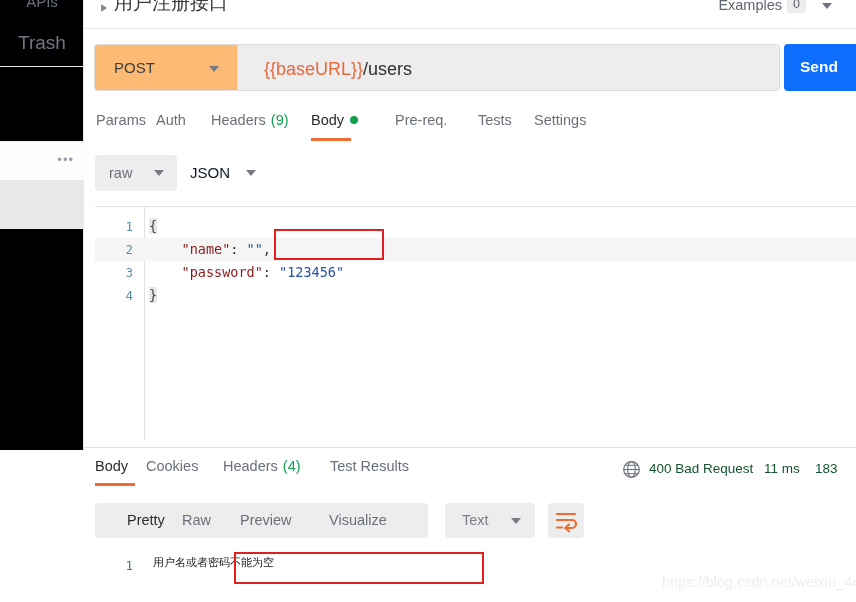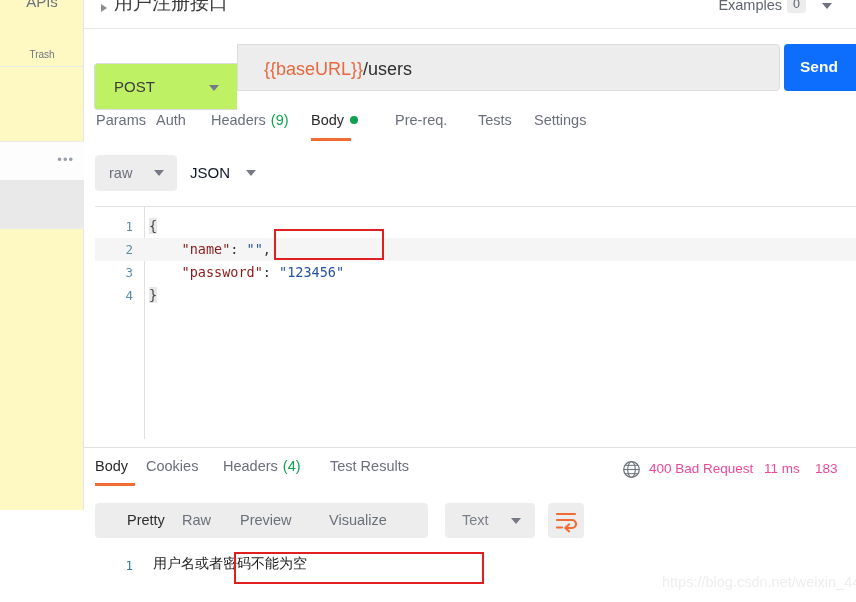--- a/index.html
+++ b/index.html
@@ -17,44 +17,44 @@
     width: 856px;
     height: 602px;
     background: #ffffff;
   }
 
   
   .sidebar {
     position: absolute;
     left: 0; top: 0;
     width: 84px;
-    height: 510px;
-    background: #fef9c3;
+    height: 450px;
+    background: #000000;
     border-right: 1px solid #e4e4e4;
   }
   .side-nav-item {
     text-align: center;
     color: #7b8191;
     font-size: 14.5px;
     line-height: 1;
   }
   .side-apis {
     position: absolute;
     left: 0; top: -6px;
     width: 84px;
     color: #6b7280;
     font-size: 15px;
     overflow: hidden;
     height: 14px;
   }
   .side-trash {
     position: absolute;
-    left: 0; top: 50px;
-    width: 84px;
-    font-size: 10px;
+    left: 0; top: 33px;
+    width: 84px;
+    font-size: 19px;
     color: #6f7582;
   }
   .side-div-1 {
     position: absolute;
     left: 0; top: 66px;
     width: 84px;
     height: 1px;
     background: #e8e8e8;
   }
   .side-div-2 {
@@ -163,25 +163,24 @@
   .url-row {
     position: absolute;
     left: 10px; top: 44px;
     height: 47px;
   }
   .method-box {
     position: absolute;
     left: 0; top: 0;
     width: 143px;
     height: 47px;
-    background: #bef264;
+    background: #fdba74;
     border: 1px solid #dcdcdc;
     border-right: none;
     border-radius: 4px 0 0 4px;
-    margin-top: 19px;
   }
   .method-label {
     position: absolute;
     left: 19px; top: 14px;
     font-size: 15px;
     color: #3d3d3d;
   }
   .method-caret {
     position: absolute;
     right: 18px; top: 21px;
@@ -386,21 +385,21 @@
   }
   .globe {
     position: absolute;
     left: 538px; top: 1px;
     width: 19px; height: 19px;
   }
   .status-text {
     position: absolute;
     top: 2px;
     font-size: 13.5px;
-    color: #ec4899;
+    color: #14532d;
     white-space: nowrap;
   }
 
   
   .pretty-bar {
     position: absolute;
     left: 11px; top: 503px;
     width: 333px;
     height: 35px;
     background: #ededed;
@@ -456,21 +455,21 @@
     left: 16px; top: 10px;
     width: 22px;
     text-align: right;
     color: #2f7da3;
     font-size: 12.5px;
     font-family: "DejaVu Sans Mono", "Liberation Mono", monospace;
   }
   .resp-text {
     position: absolute;
     left: 58px; top: 7px;
-    font-size: 14px;
+    font-size: 11px;
     color: #1c1c1c;
     white-space: nowrap;
   }
   .annot-box-2 {
     position: absolute;
     left: 150px; top: 552px;
     width: 250px; height: 32px;
     border: 2px solid #e02020;
     pointer-events: none;
   }

